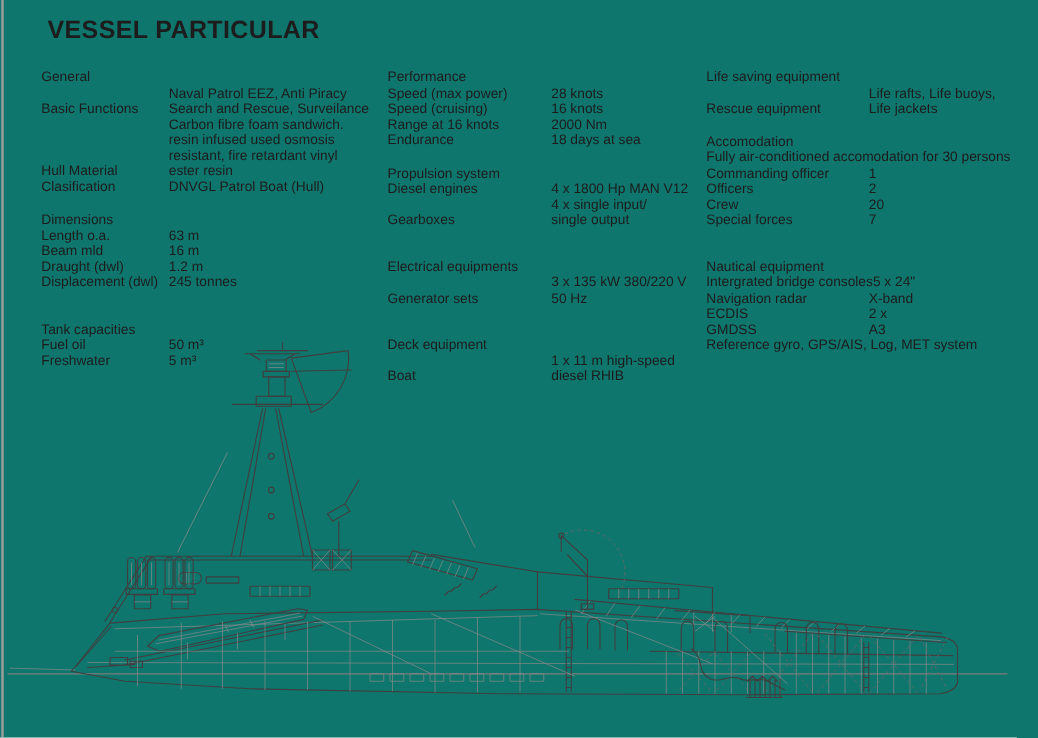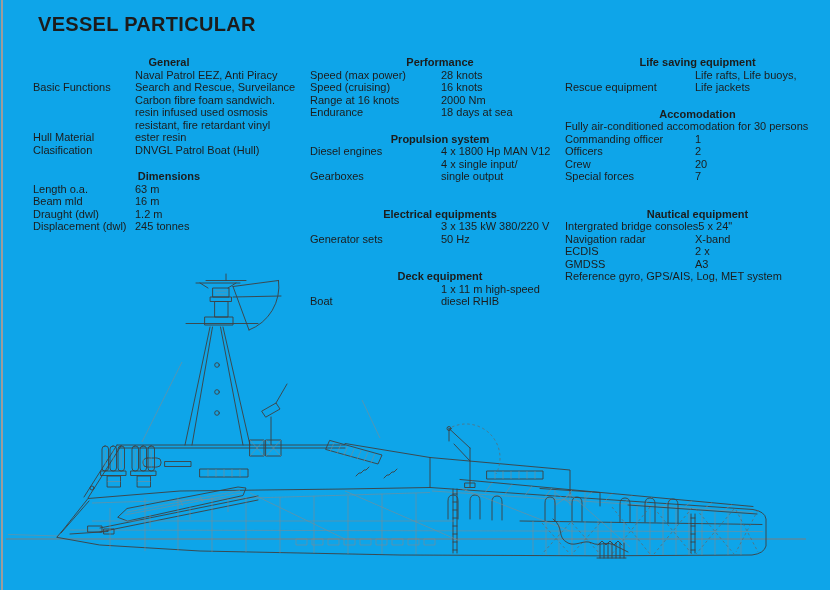--- a/index.html
+++ b/index.html
@@ -1,24 +1,24 @@
 <!DOCTYPE html>
 <html><head>
 <meta charset="utf-8">
 <style>
   html,body{margin:0;padding:0;background:#e8e8e8;}
-  .page{position:relative;width:830px;height:590px;background:#0ea5e9;overflow:hidden;
+  .page{position:relative;width:830px;height:590px;background:#0f766e;overflow:hidden;
         font-family:"Liberation Sans","DejaVu Sans",sans-serif;color:#1c1c1c;}
   .edge{position:absolute;left:1px;top:0;width:2px;height:100%;background:#9c9c9c;}
   .title{position:absolute;left:38px;top:13px;font-size:20px;font-weight:bold;letter-spacing:.3px;}
   .col{position:absolute;top:56px;font-size:11px;line-height:12.5px;}
   .c1{left:33px;width:272px;}
   .c2{left:310px;width:260px;}
   .c3{left:565px;width:265px;}
-  .heading{font-weight:bold;text-align:center;}
+  .heading{font-weight:normal;}
   .row{display:flex;align-items:flex-end;}
   .lbl{white-space:nowrap;}
   .c1 .lbl{flex:0 0 102px;}
   .c2 .lbl{flex:0 0 131px;}
   .c3 .lbl{flex:0 0 130px;}
   .val{white-space:pre-line;flex:1 1 auto;}
   .mt{margin-top:14px;}
   .mt2{margin-top:25px;}
   svg.draw{position:absolute;left:0;top:0;}
   svg.draw *{vector-effect:non-scaling-stroke;}
@@ -66,20 +66,31 @@
       </div>
       <div class="row">
         <span class="lbl">Draught (dwl)</span>
         <span class="val">1.2 m</span>
       </div>
       <div class="row">
         <span class="lbl">Displacement (dwl)</span>
         <span class="val">245 tonnes</span>
       </div>
     </div>
+    <div class="section mt2">
+      <div class="heading">Tank capacities</div>
+      <div class="row">
+        <span class="lbl">Fuel oil</span>
+        <span class="val">50 m³</span>
+      </div>
+      <div class="row">
+        <span class="lbl">Freshwater</span>
+        <span class="val">5 m³</span>
+      </div>
+    </div>
   </div>
 
   <div class="col c2">
     <div class="section">
       <div class="heading">Performance</div>
       <div class="row">
         <span class="lbl">Speed (max power)</span>
         <span class="val">28 knots</span>
       </div>
       <div class="row">

